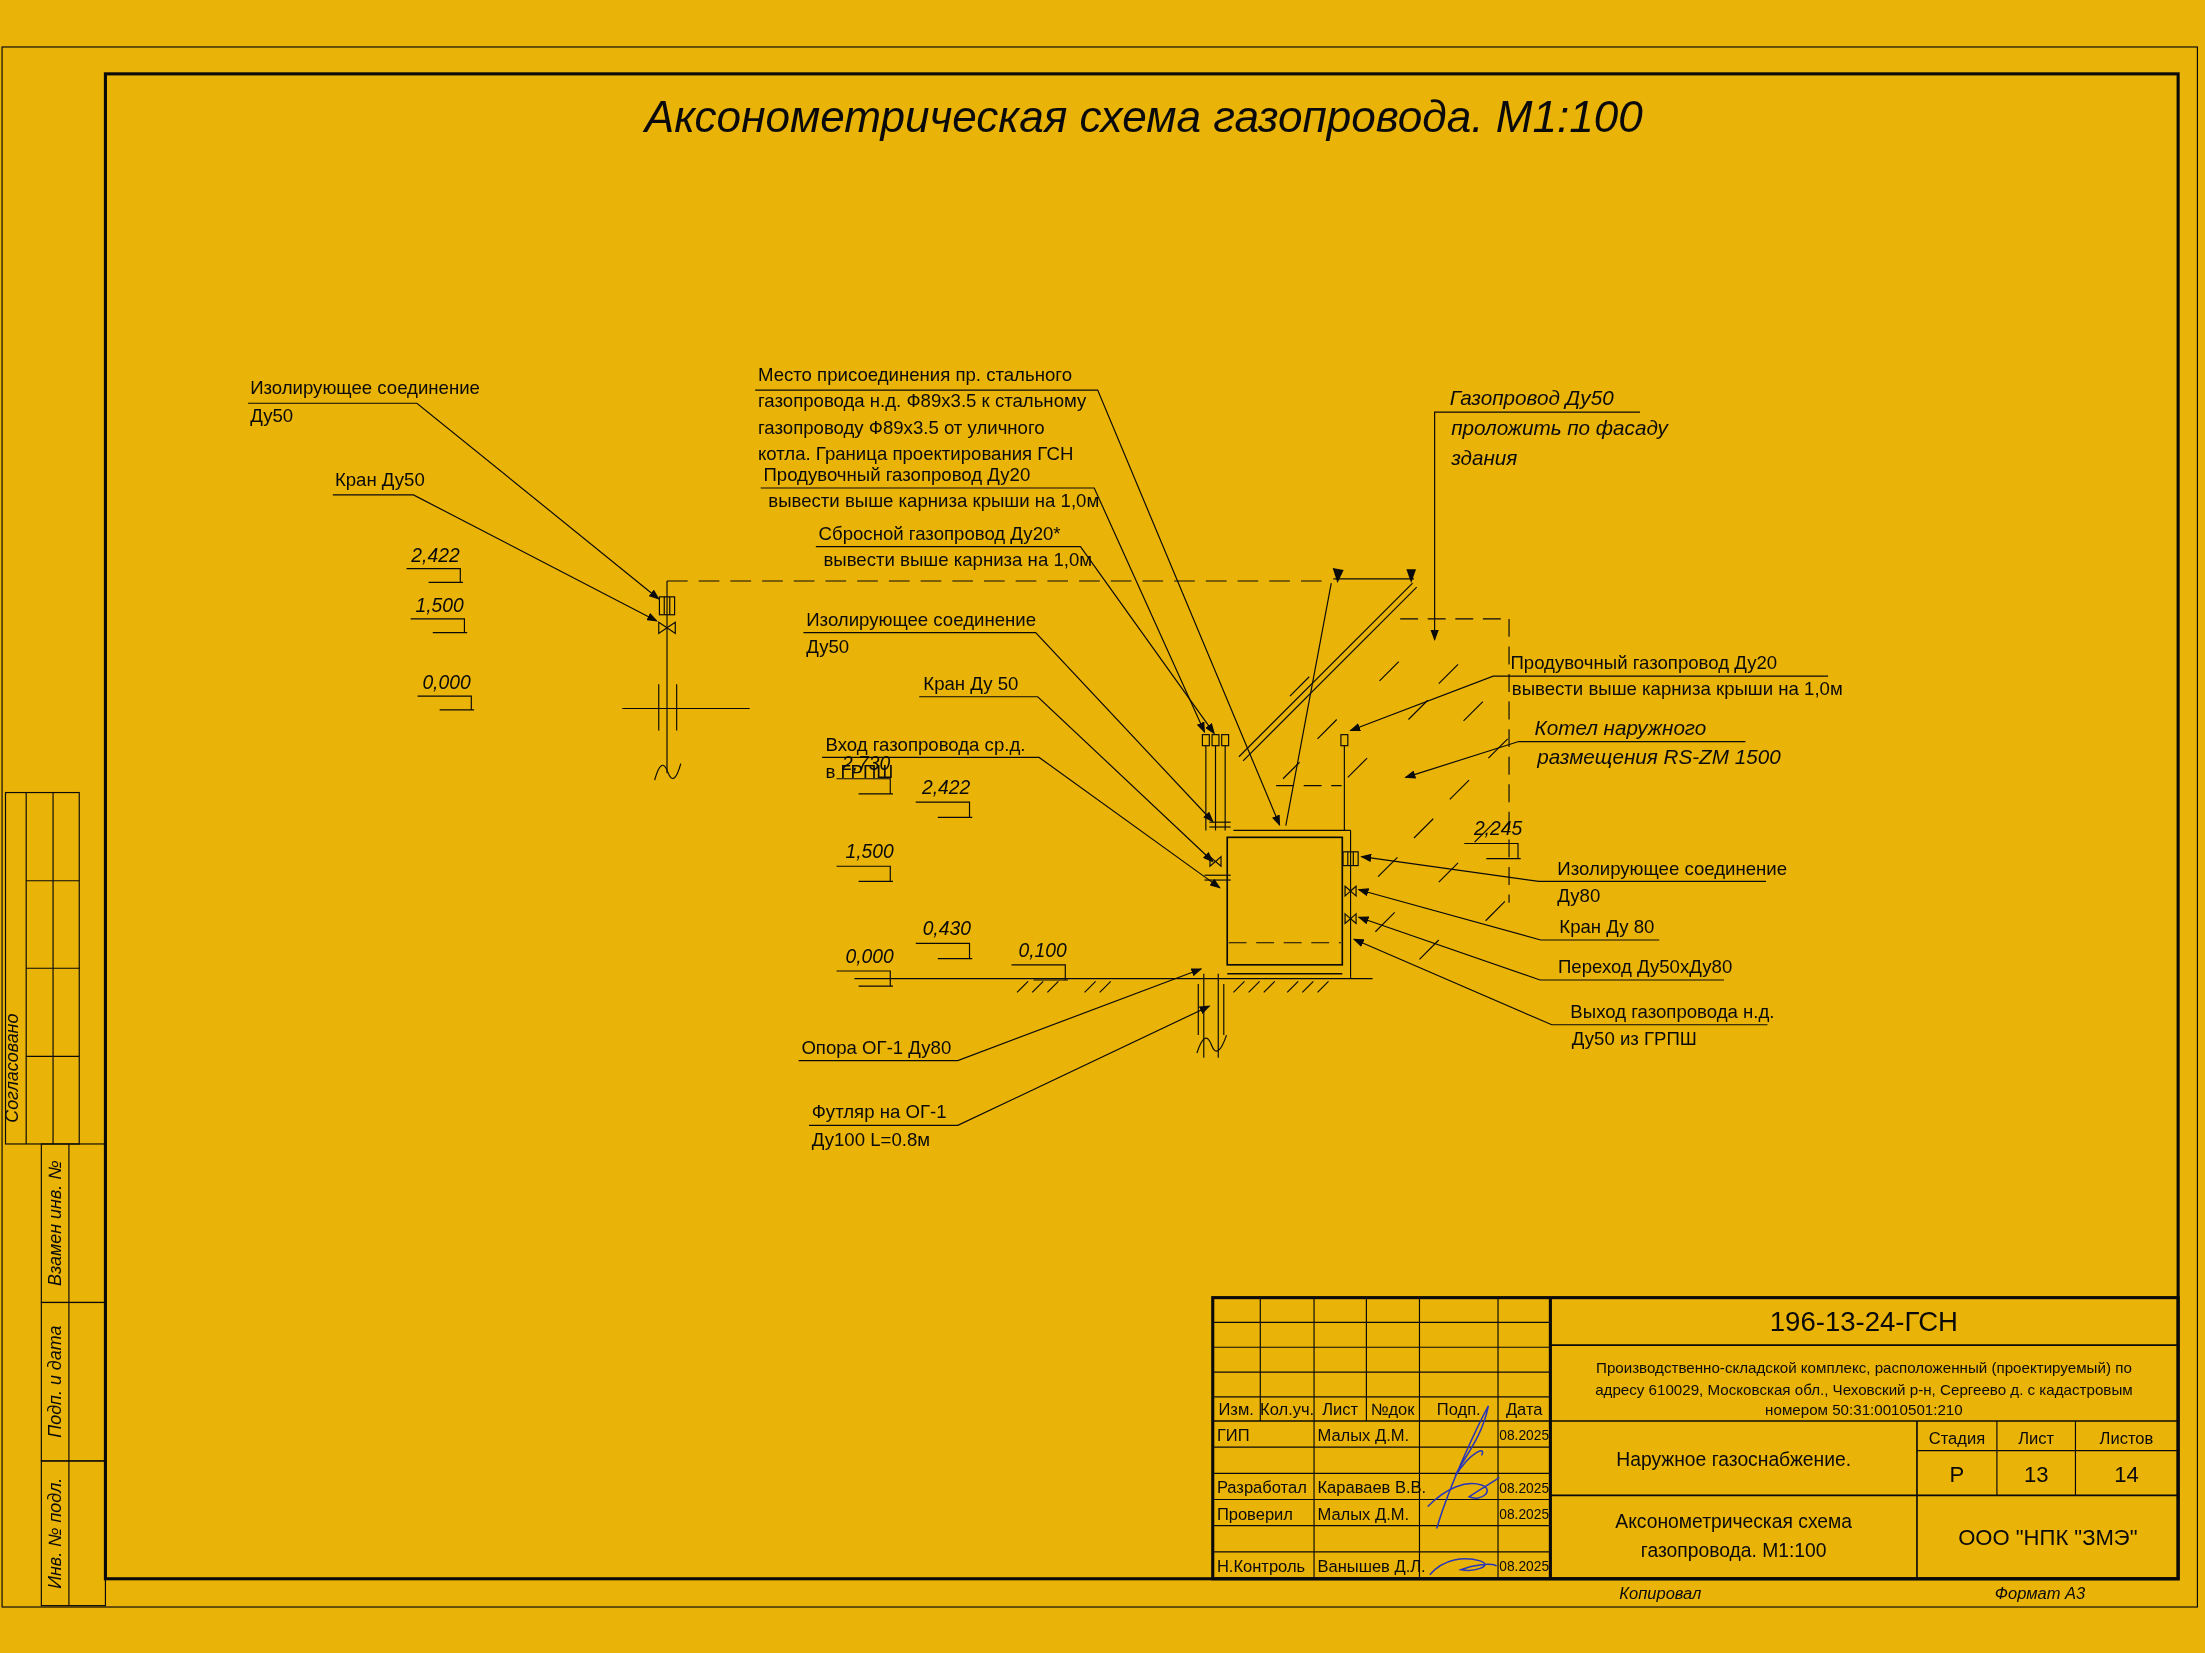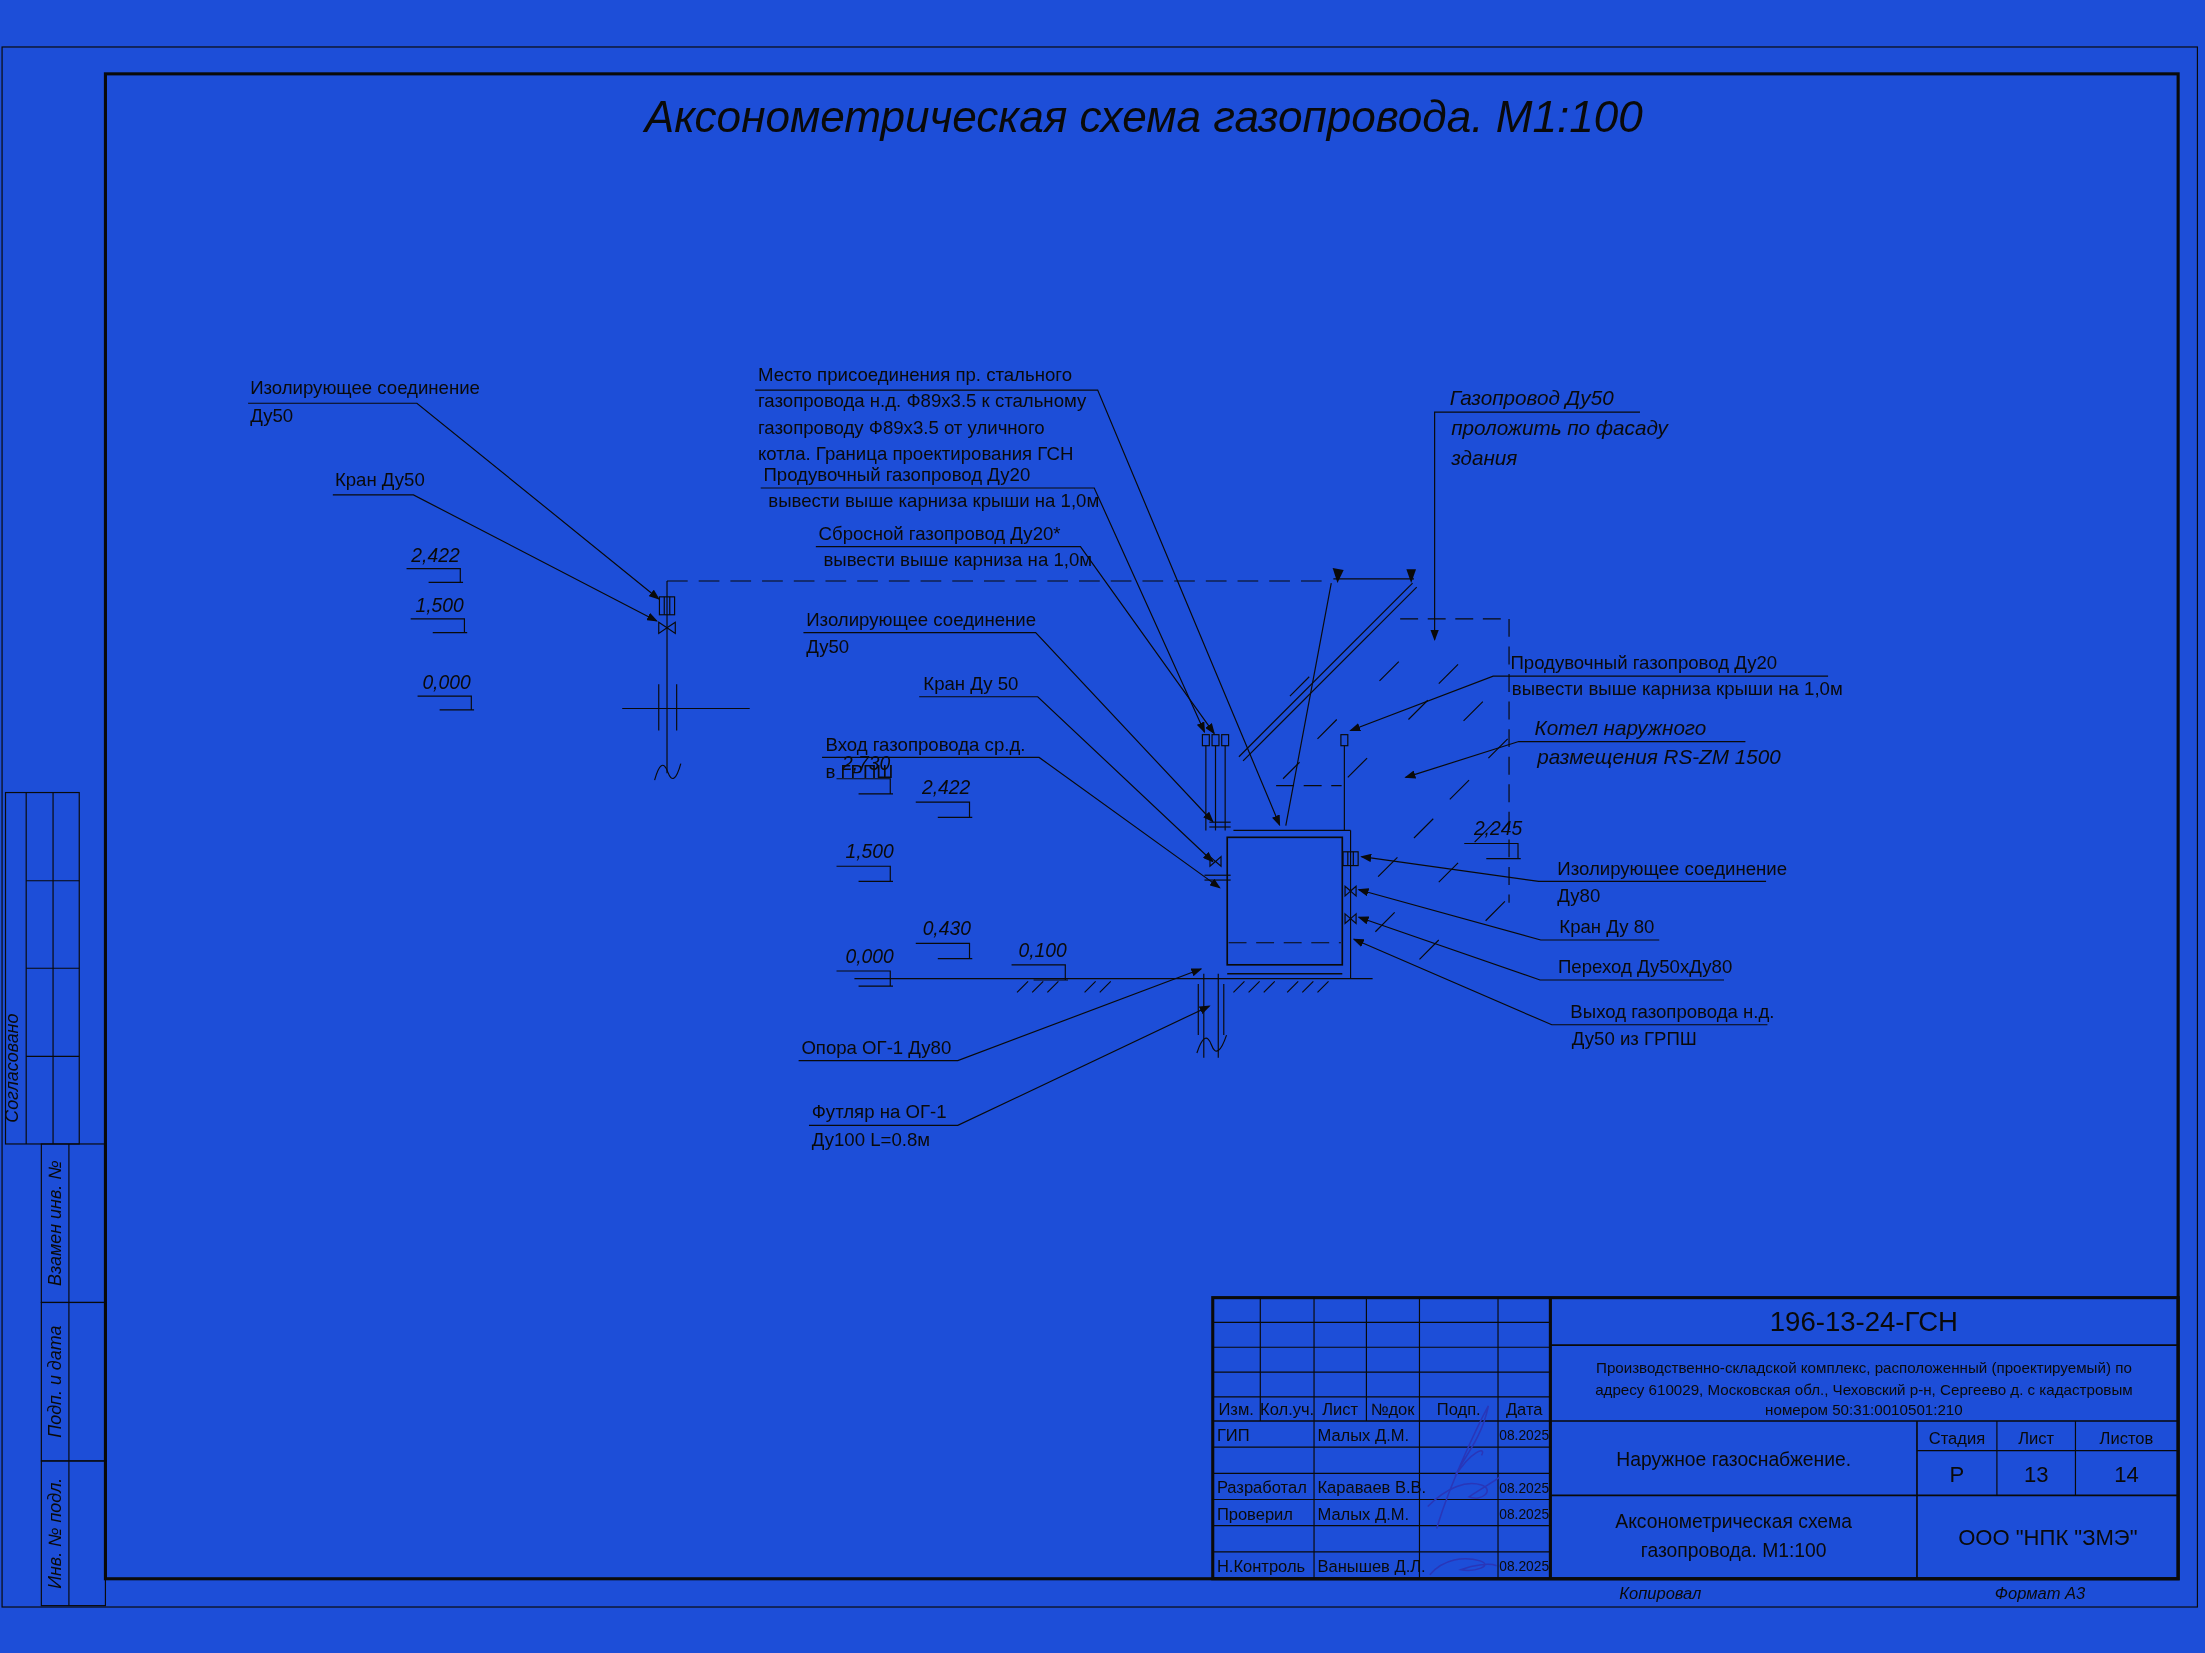--- a/index.html
+++ b/index.html
@@ -1,16 +1,16 @@
 <!DOCTYPE html>
 <html style="font-size:11px"><head>
 <meta charset="utf-8">
 <style>
   html,body{margin:0;padding:0;background:#ffffff;}
-  .page{position:relative;width:2205px;height:1654px;background:#1d4ed8;overflow:hidden;}
+  .page{position:relative;width:2205px;height:1654px;background:#eab308;overflow:hidden;}
   svg{position:absolute;left:0;top:0;}
   text{font-family:"Liberation Sans",sans-serif;fill:#0a0a0a;}
   .lbl{font-size:27px;}
   .lbl-i{font-size:30px;font-style:italic;}
   .elev{font-size:28px;font-style:italic;}
   .big-title{font-size:64px;font-style:italic;}
   .tb{font-size:24px;}
   .tb-sm{font-size:20px;}
   .tb-hdr{font-size:24px;}
   .tb-big{font-size:40px;}

